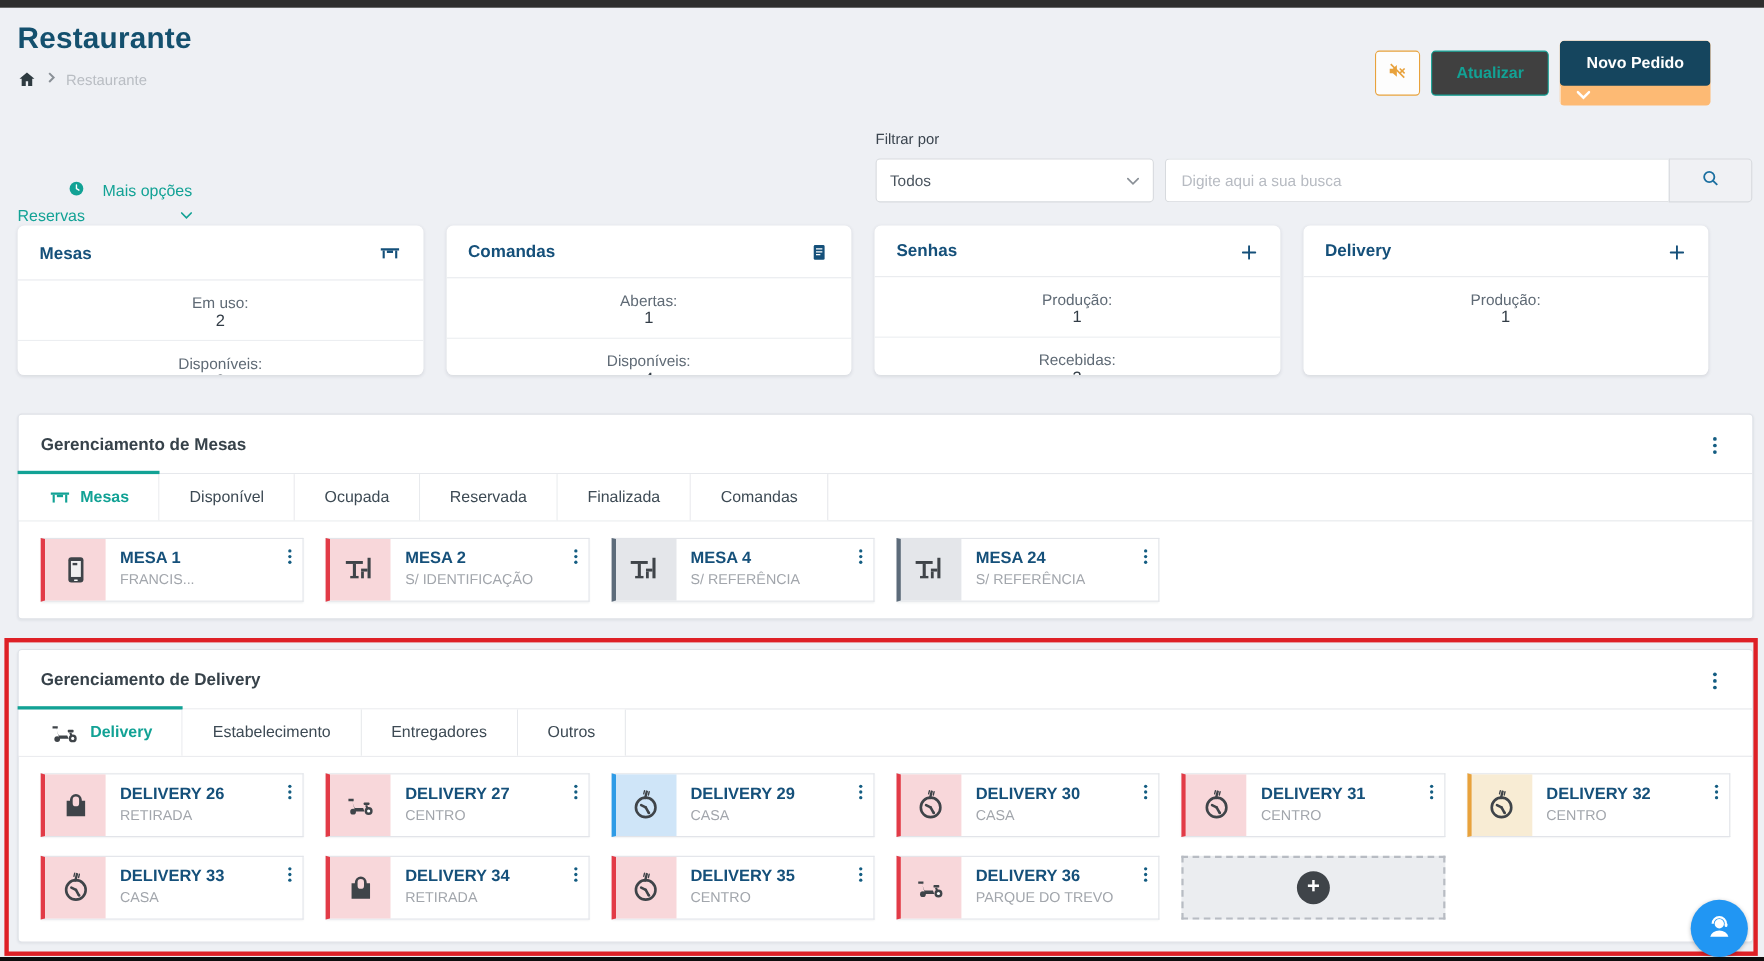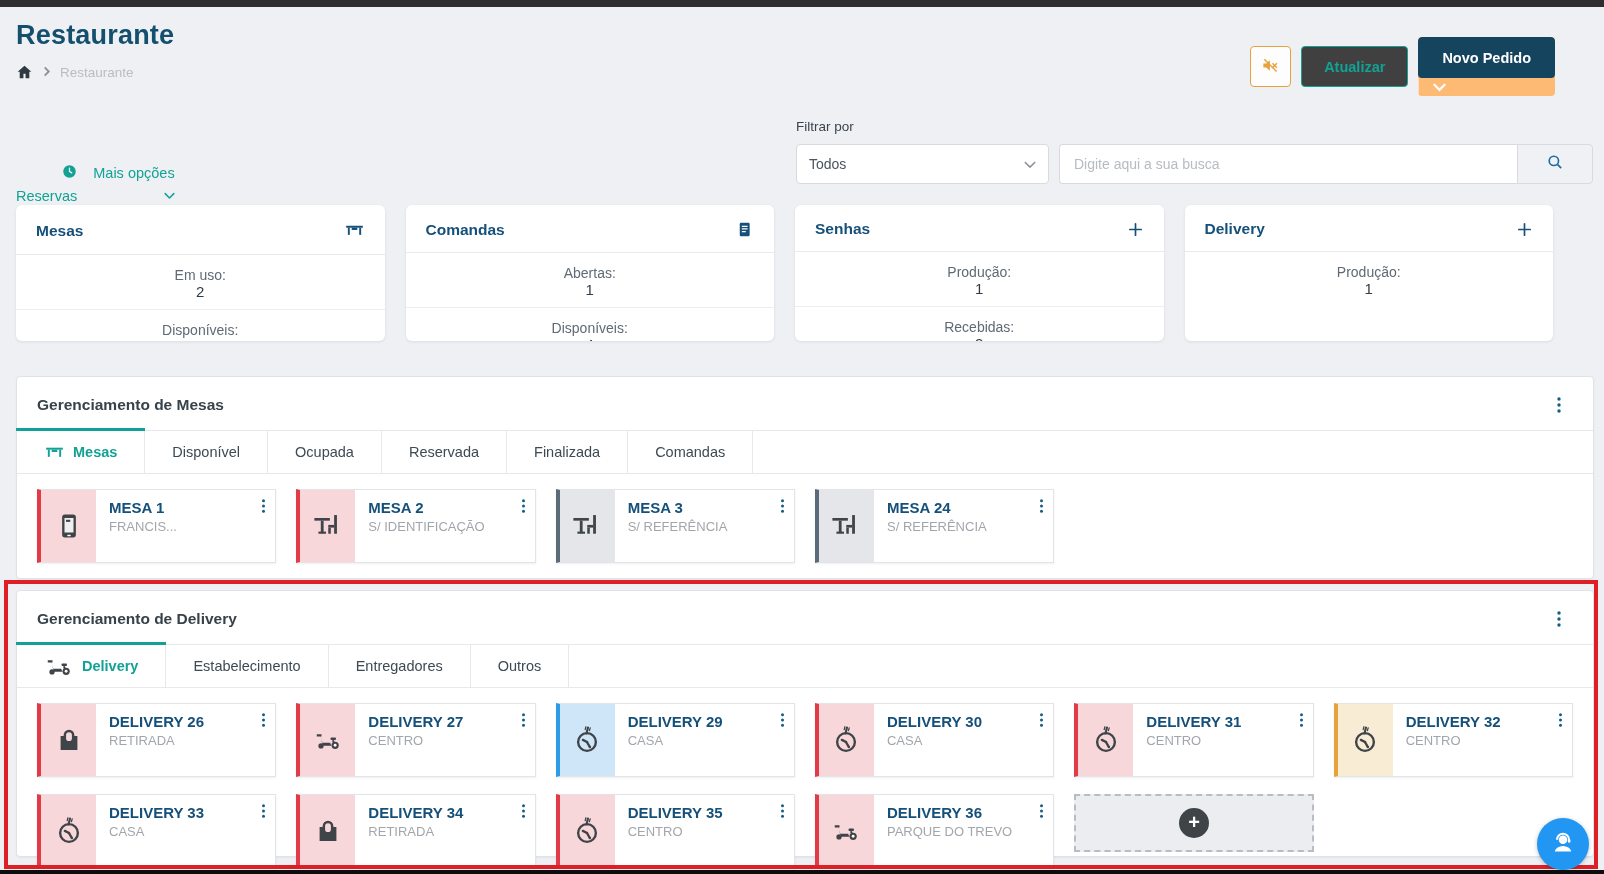--- a/index.html
+++ b/index.html
@@ -66,21 +66,21 @@
   .panel-title { font-size:15.5px; font-weight:bold; color:#37424a; }
   .kebab { cursor:pointer; display:flex; padding:2px 6px; }
   .tabbar { display:flex; border-top:1px solid #e6e8ec; border-bottom:1px solid #e6e8ec; }
   .tab { position:relative; height:42px; display:flex; align-items:center; gap:8px; padding:0 27px;
          font-size:14.5px; color:#3d4a54; border-right:1px solid #e6e8ec; cursor:pointer; background:#fff; }
   .tab.active { color:#12a295; font-weight:bold; }
   .tab.active::before { content:""; position:absolute; left:-1px; top:-3px; right:-1px; height:3px; background:#12a295; }
   .panel-body { padding:15px 20px 15px 20px; }
   .cards-grid { display:grid; grid-template-columns:repeat(6,1fr); gap:17px 20px; }
 
-  .unit-card { position:relative; display:flex; height:74px; background:#fff; border:1px solid #e2e4e9;
+  .unit-card { position:relative; display:flex; height:58px; background:#fff; border:1px solid #e2e4e9;
                border-left:4px solid var(--accent,#e23b47); box-shadow:0 1px 2px rgba(40,50,70,.08); cursor:pointer; }
   .unit-icon { width:55px; flex:0 0 55px; background:var(--iconbg,#f8d7da); display:flex; align-items:center; justify-content:center; }
   .unit-text { padding:9px 10px 0 13px; overflow:hidden; }
   .unit-title { font-size:15px; font-weight:bold; color:#15507a; white-space:nowrap; }
   .unit-sub { font-size:13px; color:#a2a6ac; margin-top:3px; white-space:nowrap; }
   .unit-kebab { position:absolute; top:7px; right:4px; }
   .add-card { height:58px; border:2px dashed #b8bcc3; background:#ebedf0; display:flex; align-items:center; justify-content:center; cursor:pointer; }
   .add-circle { width:30px; height:30px; border-radius:50%; background:#3f4449; color:#fff; display:flex; align-items:center; justify-content:center;
                 font-size:20px; font-weight:bold; line-height:1; padding-bottom:2px; }
 
@@ -342,21 +342,21 @@
             <svg width="32" height="32" viewBox="0 0 24 24" fill="#3f4449">
               <rect x="1.8" y="6" width="11.6" height="2"></rect>
               <rect x="6.6" y="8" width="2.1" height="9.4"></rect>
               <rect x="4.8" y="16.2" width="5.7" height="1.6"></rect>
               <rect x="16.6" y="3.8" width="2.1" height="14"></rect>
               <rect x="12.2" y="11.2" width="4.4" height="2"></rect>
               <rect x="12.2" y="13.2" width="1.9" height="4.6"></rect>
             </svg>
           </div>
           <div class="unit-text">
-            <div class="unit-title">MESA 3</div>
+            <div class="unit-title">MESA 4</div>
             <div class="unit-sub">S/ REFERÊNCIA</div>
           </div>
           <span class="unit-kebab"><svg width="15" height="18" viewBox="0 0 16 18" fill="#145d82">
               <circle cx="8" cy="3.5" r="1.6"></circle>
               <circle cx="8" cy="9" r="1.6"></circle>
               <circle cx="8" cy="14.5" r="1.6"></circle>
             </svg></span>
         </div>
         <div class="unit-card" style="--accent: #5c6b7a; --iconbg: #e4e6ea;">
           <div class="unit-icon">

